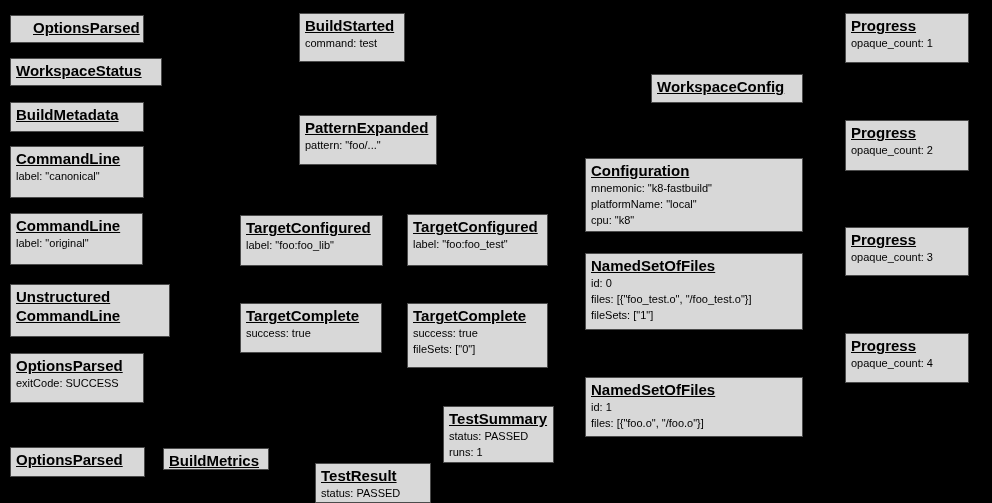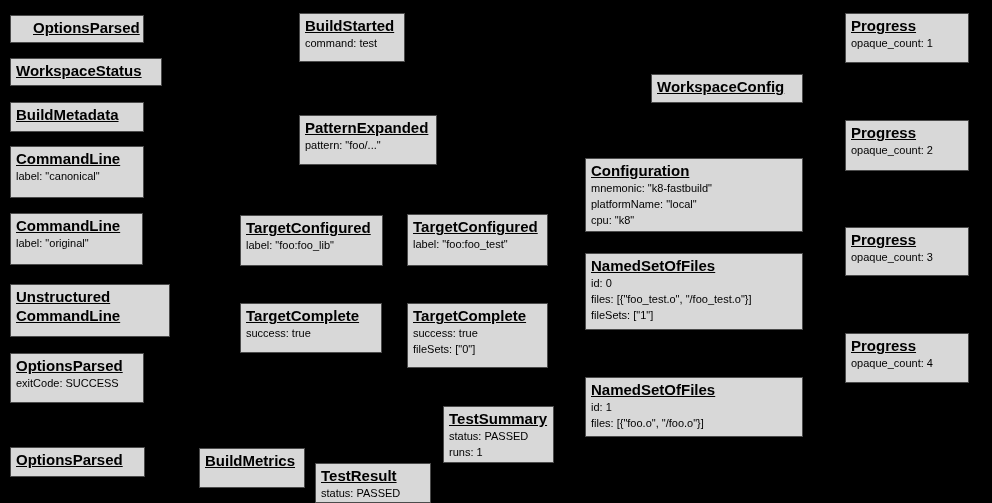--- a/index.html
+++ b/index.html
@@ -74,21 +74,21 @@
 
   <div class="node" style="left:10px;top:353px;width:134px;height:50px;">
     <div class="node-title">OptionsParsed</div>
     <div class="node-line">exitCode: SUCCESS</div>
   </div>
 
   <div class="node" style="left:10px;top:447px;width:135px;height:30px;">
     <div class="node-title">OptionsParsed</div>
   </div>
 
-  <div class="node" style="left:163px;top:448px;width:106px;height:40px;margin-left:36px;">
+  <div class="node" style="left:163px;top:448px;width:106px;height:22px;">
     <div class="node-title">BuildMetrics</div>
   </div>
 
   <div class="node" style="left:299px;top:13px;width:106px;height:49px;">
     <div class="node-title">BuildStarted</div>
     <div class="node-line">command: test</div>
   </div>
 
   <div class="node" style="left:299px;top:115px;width:138px;height:50px;">
     <div class="node-title">PatternExpanded</div>

